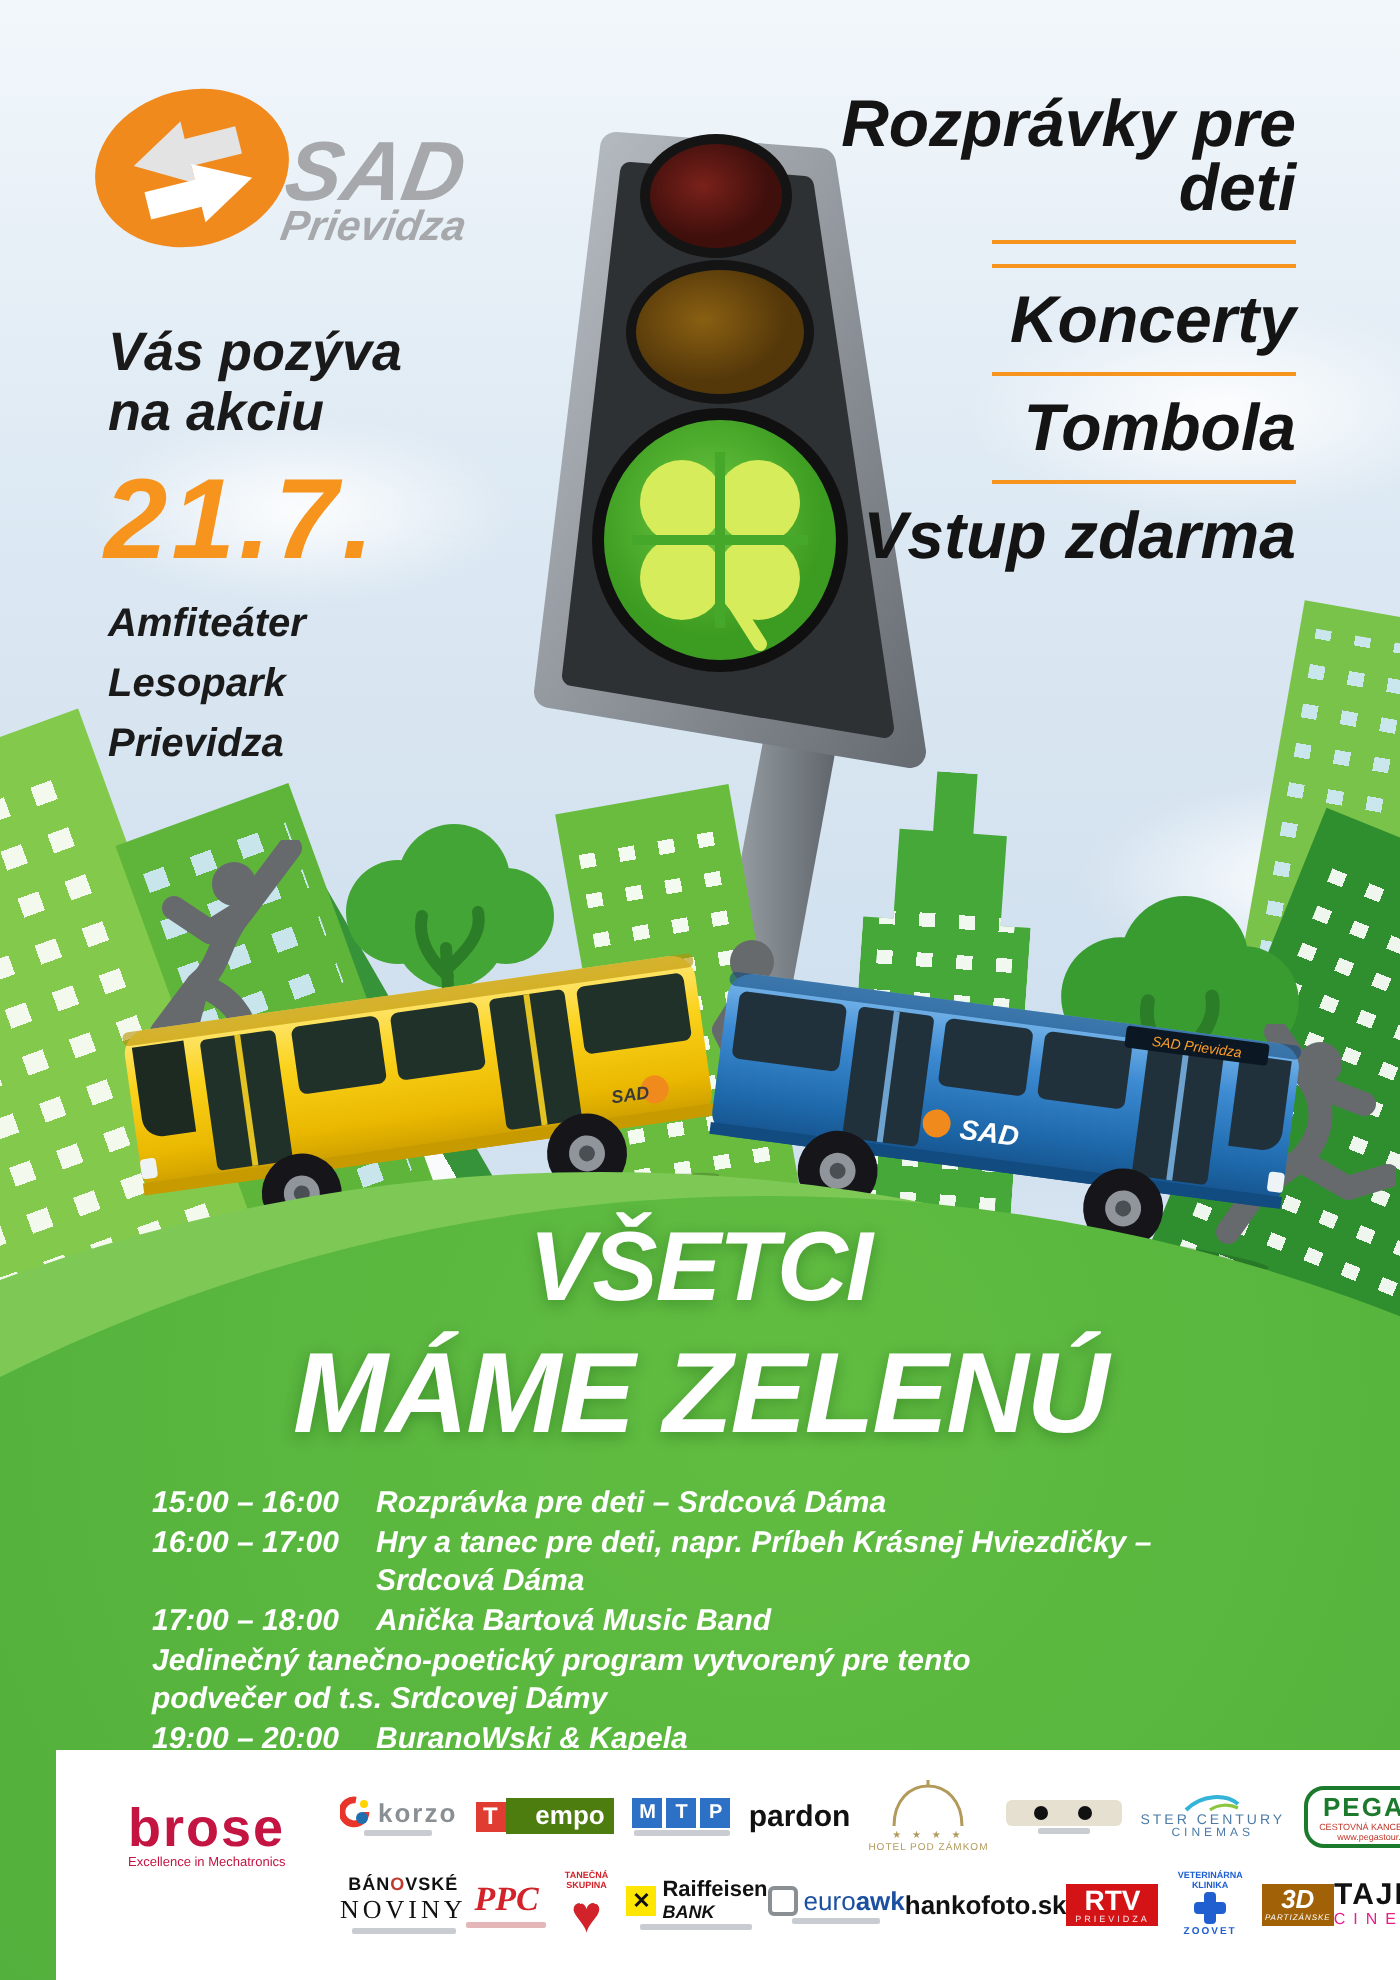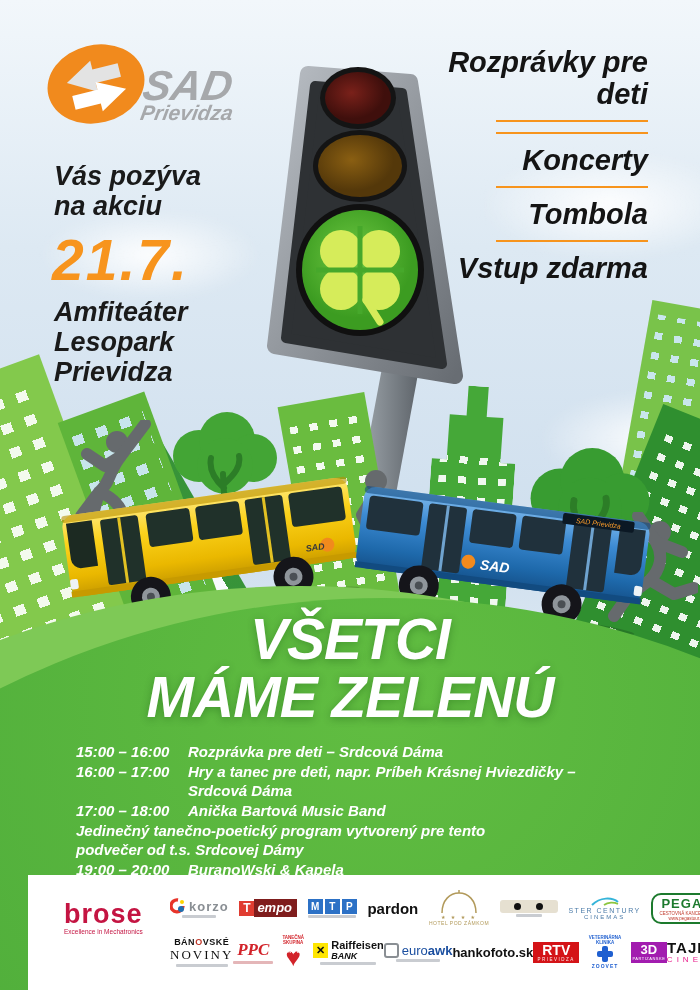--- a/index.html
+++ b/index.html
@@ -5,63 +5,63 @@
   html,body{margin:0;padding:0;background:#888;}
   .poster{position:relative;width:700px;height:990px;overflow:hidden;margin:0 auto;
     font-family:"Liberation Sans",sans-serif;
     background:linear-gradient(180deg,#f2f7fb 0%,#dde9f3 25%,#cfdfee 55%,#e6eff7 78%,#f3f8fb 100%);}
   .abs{position:absolute;}
   .cloud{position:absolute;border-radius:50%;background:radial-gradient(closest-side,rgba(255,255,255,.95),rgba(255,255,255,0));filter:blur(6px);}
   
   .invite{left:54px;top:161px;width:220px;color:#1a1a1a;font-style:italic;font-weight:bold;}
   .invite .l{font-size:27px;line-height:30px;}
   .invite .date{font-size:57px;line-height:58px;color:#f7941d;letter-spacing:2px;margin:10px 0 8px -2px;}
-  .invite .v{font-size:27px;line-height:30px;}
+  .invite .v{font-size:20px;line-height:30px;}
   
   .program{right:52px;top:46px;width:235px;text-align:right;color:#141414;font-style:italic;font-weight:bold;}
-  .program .item{font-size:29px;line-height:32px;}
+  .program .item{font-size:33px;line-height:32px;}
   .program .sep{width:152px;border:0;border-top:2px solid #f7941d;margin:10px 0 10px auto;}
   
   .bld{position:absolute;}
   .win{position:absolute;left:9%;top:5%;right:9%;bottom:5%;
     background-image:repeating-linear-gradient(0deg,var(--wc,rgba(255,255,255,.9)) 0 10px,transparent 10px 25px);
     -webkit-mask-image:repeating-linear-gradient(90deg,#000 0 11px,transparent 11px 25px);
     mask-image:repeating-linear-gradient(90deg,#000 0 11px,transparent 11px 25px);}
   .win.sm{background-image:repeating-linear-gradient(0deg,var(--wc,rgba(255,255,255,.92)) 0 7px,transparent 7px 20px);
     -webkit-mask-image:repeating-linear-gradient(90deg,#000 0 8px,transparent 8px 20px);
     mask-image:repeating-linear-gradient(90deg,#000 0 8px,transparent 8px 20px);}
   .rays{left:-90px;top:470px;width:340px;height:340px;transform:rotate(-30deg);
     background:repeating-linear-gradient(90deg,#2f8f2f 0 22px,rgba(255,255,255,.9) 22px 36px);opacity:.95;}
   
   .hill-rim{left:-560px;top:586px;width:1720px;height:1720px;border-radius:50%;background:#7ec956;}
   .hill{left:-476px;top:598px;width:1720px;height:1720px;border-radius:50%;
     background:radial-gradient(circle at 50% 6%,#61bd41 0%,#4aa939 40%,#2f8f2f 100%);}
   .headline{left:0;width:700px;text-align:center;color:#fff;font-weight:bold;font-style:italic;
     text-shadow:0 2px 8px rgba(0,60,0,.3);letter-spacing:-1px;}
-  .headline.h1{top:606px;font-size:57px;}
+  .headline.h1{top:606px;font-size:49px;}
   .headline.h2{top:664px;font-size:57px;}
   
   .schedule{left:76px;top:742px;width:560px;color:#fff;font-style:italic;font-weight:bold;font-size:15px;line-height:19px;}
   .s-row{display:flex;margin-bottom:1px;}
   .s-time{flex:0 0 112px;}
   .s-desc{flex:1;max-width:430px;}
   
   .footer{left:0;top:875px;width:700px;height:115px;background:#fff;margin-left:28px;}
   .brose{position:absolute;left:36px;top:26px;color:#c41442;}
   .brose .nm{font-size:27px;font-weight:bold;letter-spacing:1px;line-height:26px;}
   .brose .tg{font-size:6.5px;margin-top:1px;}
   .lrow{position:absolute;left:142px;right:6px;display:flex;align-items:center;justify-content:space-between;}
   .lrow1{top:14px;height:38px;}
   .lrow2{top:56px;height:42px;}
   .lg{display:flex;flex-direction:column;align-items:center;justify-content:center;text-align:center;}
   .bar{height:3px;width:34px;background:#c9ccd1;border-radius:1px;margin-top:1px;}
   .korzo-txt{font-size:13px;color:#8a8f94;font-weight:bold;letter-spacing:1px;}
   .tempo{display:flex;align-items:center;}
   .tempo .tbx{width:15px;height:15px;background:#e03c31;color:#fff;font-weight:bold;font-size:12px;display:flex;align-items:center;justify-content:center;}
-  .tempo .ebx{background:#7f1d1d;color:#fff;font-weight:bold;font-style:italic;font-size:13px;padding:1px 5px 2px 3px;}
+  .tempo .ebx{background:#4d7c0f;color:#fff;font-weight:bold;font-size:13px;padding:1px 5px 2px 15px;}
   .mtp{display:flex;gap:2px;}
   .mtp span{width:15px;height:15px;background:#2c71c6;color:#fff;font-weight:bold;font-size:10px;display:flex;align-items:center;justify-content:center;}
   .pardon{font-size:15px;font-weight:bold;color:#111;}
   .hotel .stars{font-size:5px;color:#b29a5b;letter-spacing:2px;}
   .hotel .hn{font-size:5px;color:#b29a5b;letter-spacing:.5px;}
   .eyes{width:58px;height:13px;background:#e6e0d1;border-radius:3px;position:relative;}
   .eyes i{position:absolute;top:3px;width:7px;height:7px;border-radius:50%;background:#111;}
   .ster{color:#4b7ba8;}
   .ster .s1{font-size:7px;letter-spacing:1.5px;}
   .ster .s2{font-size:6px;letter-spacing:2px;}
@@ -89,21 +89,21 @@
   .rtv{background:#d41317;color:#fff;width:46px;padding:2px 0 1px;}
   .rtv .r1{font-size:14px;font-weight:bold;line-height:13px;}
   .rtv .r2{font-size:4.5px;letter-spacing:1.5px;opacity:.9;}
   .vet{color:#1f5fd0;}
   .vet .v1{font-size:4.5px;font-weight:bold;}
   .vet .cross{position:relative;width:16px;height:16px;margin:1px auto;}
   .vet .cross:before,.vet .cross:after{content:"";position:absolute;background:#1f5fd0;border-radius:2px;}
   .vet .cross:before{left:5px;top:0;width:6px;height:16px;}
   .vet .cross:after{left:0;top:5px;width:16px;height:6px;}
   .vet .v2{font-size:5px;font-weight:bold;letter-spacing:1px;}
-  .d3{background:#a21caf;color:#fff;width:36px;padding:2px 0;}
+  .d3{background:#a16207;color:#fff;width:36px;padding:2px 0;font-style:italic;}
   .d3 .n{font-size:13px;font-weight:bold;line-height:12px;}
   .d3 .s{font-size:4px;letter-spacing:.5px;}
   .tajms .t1{font-size:15px;font-weight:bold;color:#111;line-height:14px;letter-spacing:1px;}
   .tajms .t2{font-size:8px;color:#e91e8c;letter-spacing:4px;font-weight:normal;}
 </style>
 </head>
 <body>
 
 <div class="poster">
 

